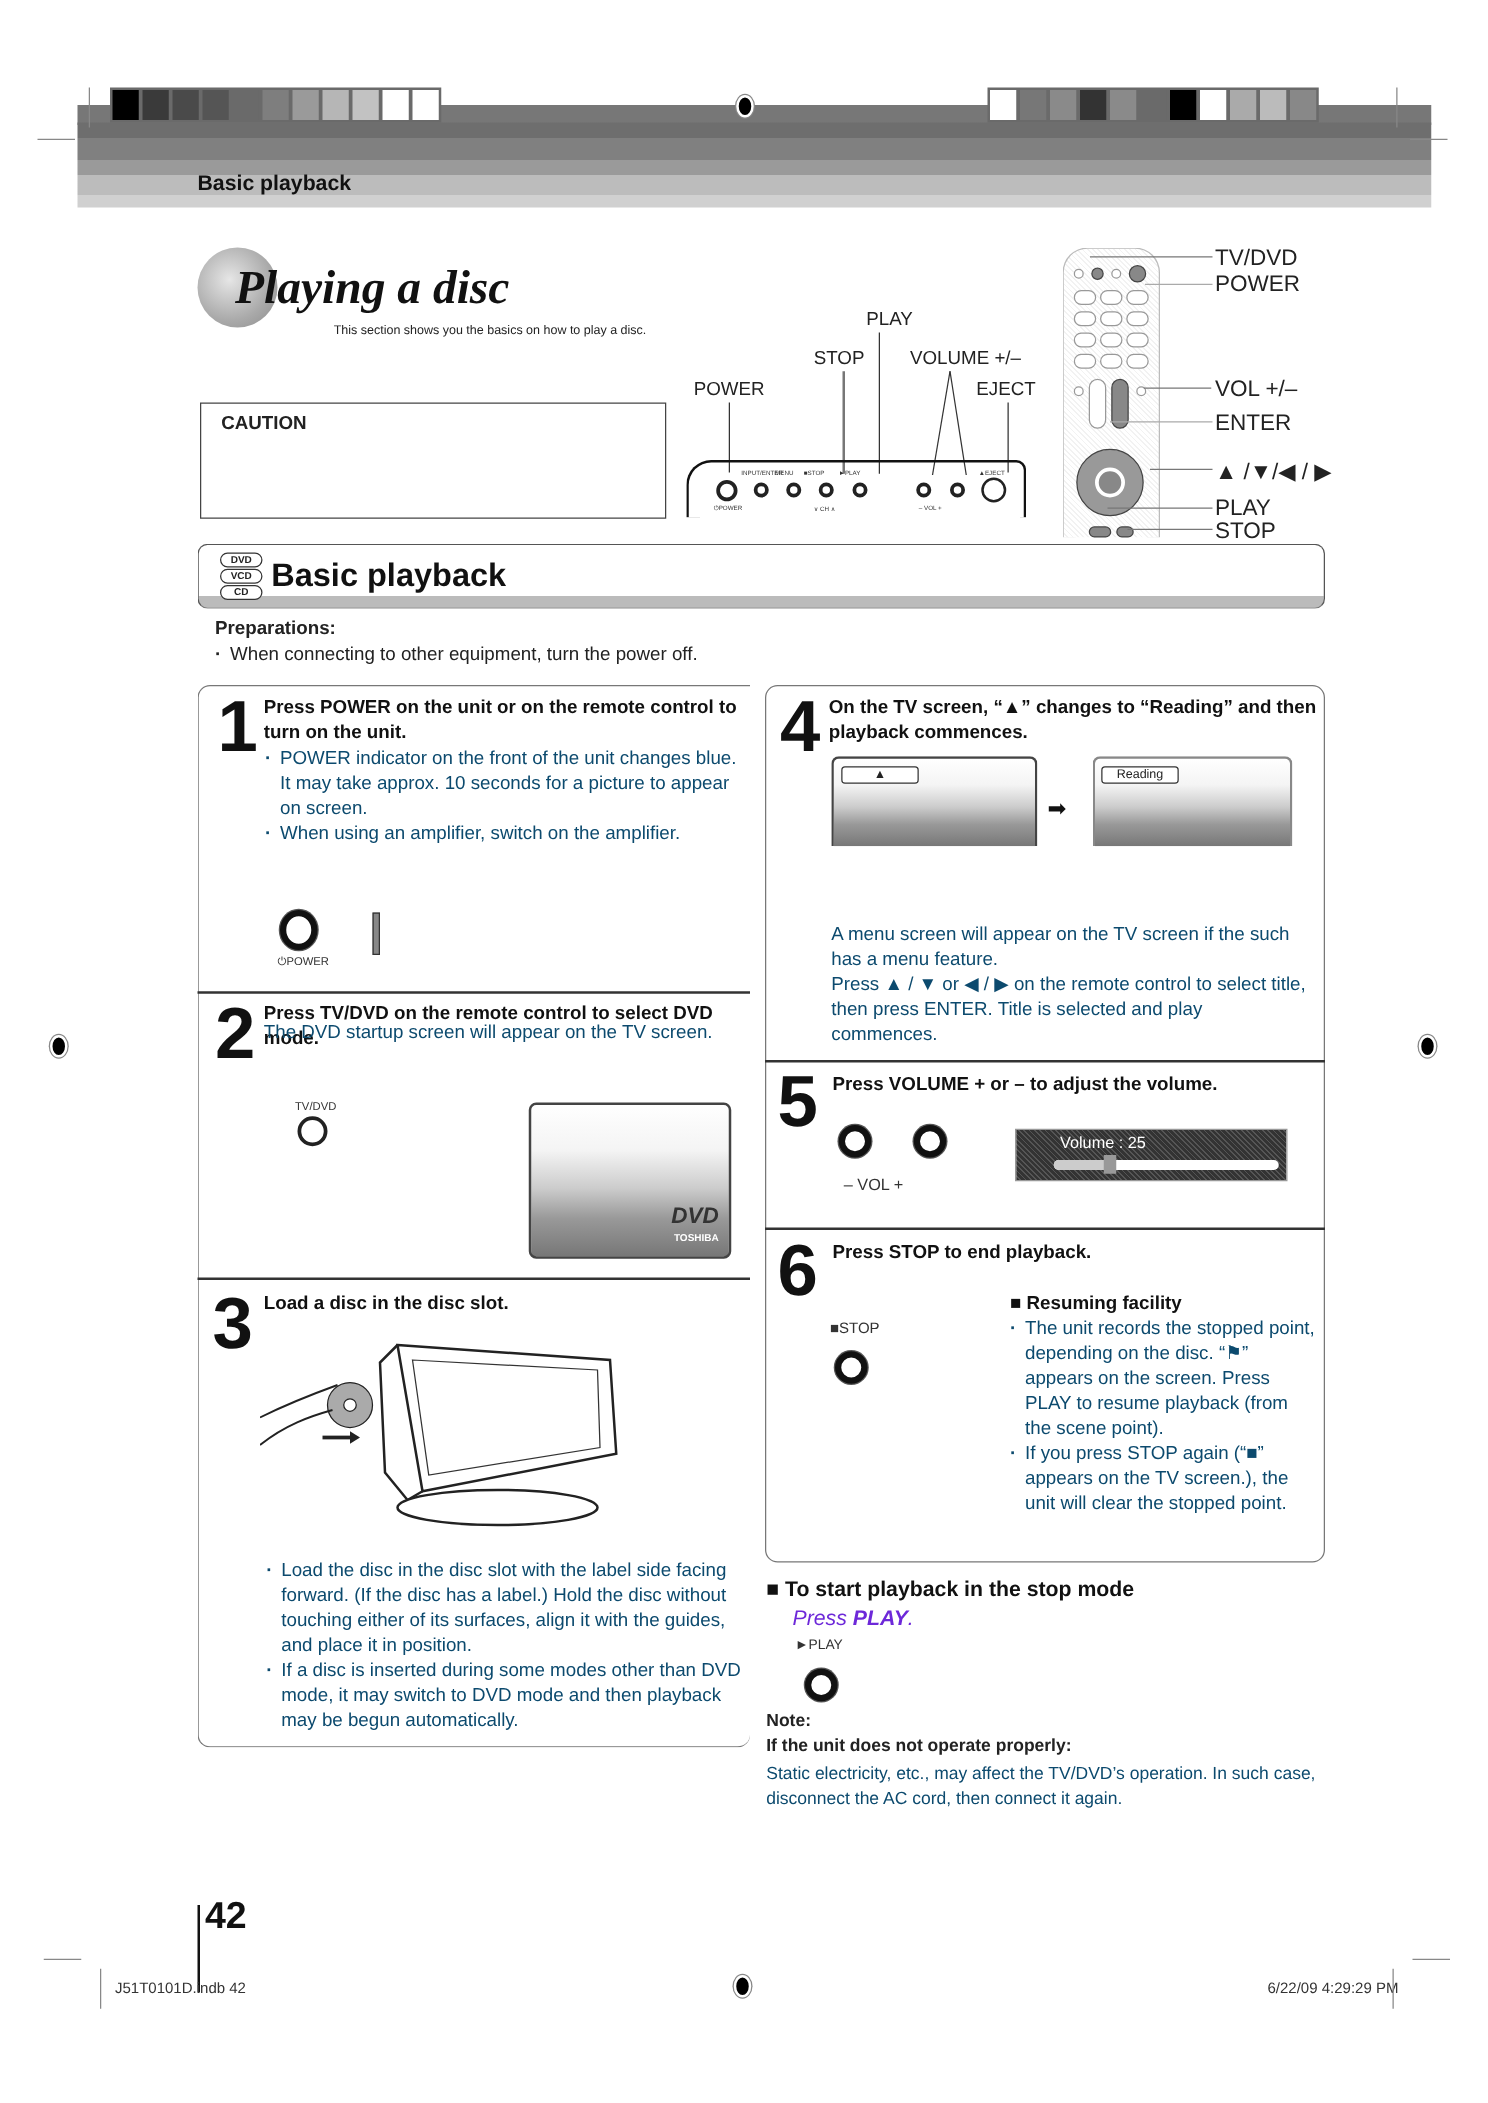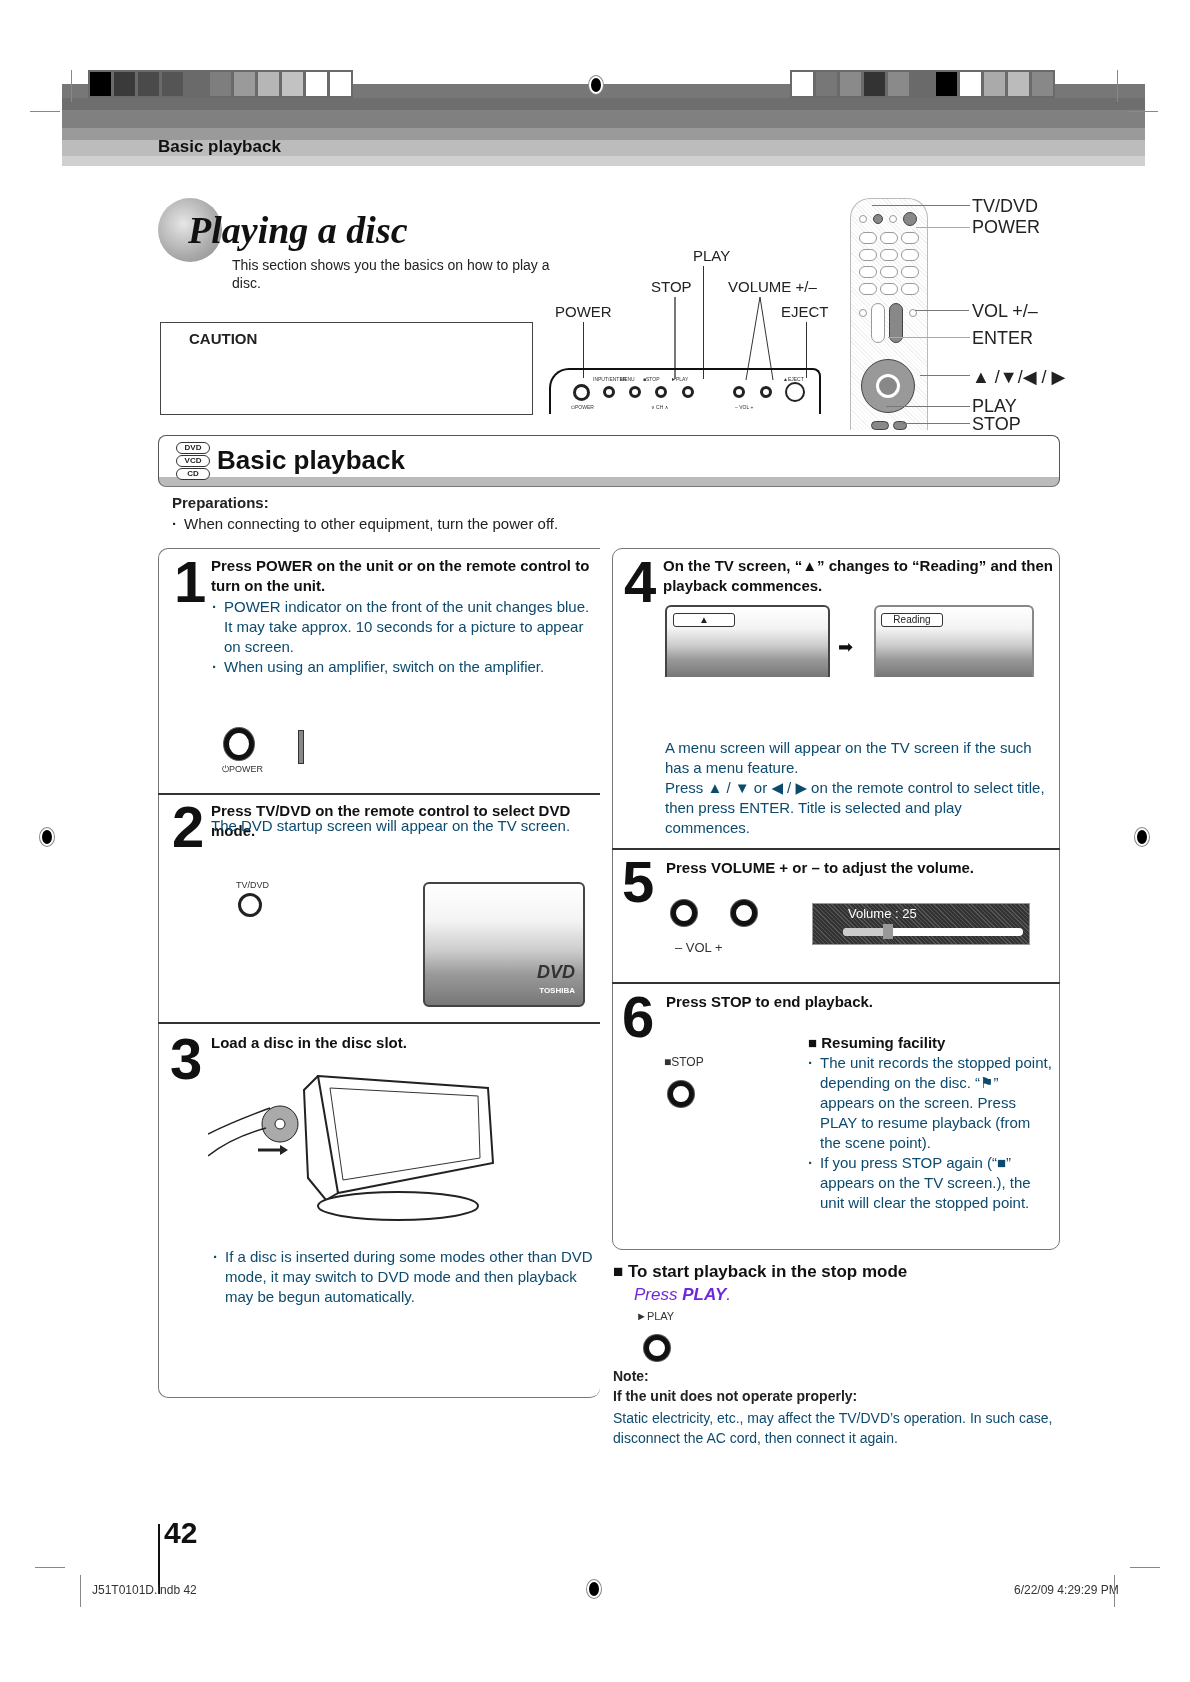--- a/index.html
+++ b/index.html
@@ -15,22 +15,22 @@
   .swatch { width: 21px; height: 24px; }
   .hdr-title { left: 158px; top: 137px; font-size: 17px; font-weight: bold; color: #111; }
   .reg-mark { width: 14px; height: 18px; border-radius: 50%; background: #000; border: 2px solid #fff; box-shadow: 0 0 0 1px #888; }
   .crop-h { height: 1px; background: #888; }
   .crop-v { width: 1px; background: #888; }
 
   
   .title-disc { left: 158px; top: 198px; width: 64px; height: 64px; border-radius: 50%;
     background: radial-gradient(circle at 40% 40%, #e6e6e6, #aaa 60%, #8a8a8a); }
   .page-title { left: 188px; top: 208px; font-family: "Liberation Serif", serif; font-style: italic; font-weight: bold; font-size: 38px; color: #111; }
-  .intro { left: 232px; top: 256px; width: 320px; font-size: 14px; line-height: 18px; color: #222; }
-  .caution { left: 160px; top: 322px; width: 373px; height: 93px; border: 1px solid #444; padding: 6px 28px; font-size: 15px; line-height: 20px; }
+  .intro { left: 232px; top: 256px; width: 320px; font-size: 10px; line-height: 18px; color: #222; text-align: center; }
+  .caution { left: 160px; top: 322px; width: 373px; height: 93px; border: 1px solid #444; padding: 6px 16px; font-size: 15px; line-height: 20px; }
   .caution .ct { font-weight: bold; }
 
   
   .callout-label { font-size: 15px; color: #222; white-space: nowrap; }
   .leader { background: #333; width: 1px; }
   .panel { left: 549px; top: 368px; width: 272px; height: 46px; border: 2px solid #111; border-top-left-radius: 20px 20px; border-top-right-radius: 8px; border-bottom: none; }
   .panel-btn { width: 12px; height: 12px; border: 3px solid #222; border-radius: 50%; }
   .panel-lbl { font-size: 5px; color: #333; white-space: nowrap; }
 
   
@@ -241,20 +241,21 @@
   <path d="M122 20 L270 28 L272 90 L135 112 Z" fill="#fff" stroke="#333" stroke-width="1"></path>
   <path d="M110 8 L96 22 L100 110 L118 132 L130 125" fill="none" stroke="#222" stroke-width="2"></path>
   <ellipse cx="190" cy="138" rx="80" ry="14" fill="#fff" stroke="#222" stroke-width="2"></ellipse>
   <circle cx="72" cy="56" r="18" fill="#aaa" stroke="#222" stroke-width="1"></circle>
   <circle cx="72" cy="56" r="5" fill="#fff" stroke="#222"></circle>
   <path d="M0 88 C20 72 40 65 58 60 M0 66 C20 56 40 48 62 40" fill="none" stroke="#222" stroke-width="1.5"></path>
   <line x1="50" y1="82" x2="72" y2="82" stroke="#222" stroke-width="3"></line>
   <polygon points="72,77 80,82 72,87" fill="#222"></polygon>
 </svg>
 <div class="abs" style="left:213px;top:1247px;width:380px;">
+  <div class="step-t bul">Load the disc in the disc slot with the label side facing forward. (If the disc has a label.) Hold the disc without touching either of its surfaces, align it with the guides, and place it in position.</div>
   <div class="step-t bul">If a disc is inserted during some modes other than DVD mode, it may switch to DVD mode and then playback may be begun automatically.</div>
 </div>
 
 <div class="abs colbox" style="left:612px;top:548px;width:448px;height:702px;"></div>
 
 <div class="abs step-num" style="left:624px;top:553px;">4</div>
 <div class="abs step-h" style="left:663px;top:556px;width:392px;">On the TV screen, “▲” changes to “Reading” and then playback commences.</div>
 <div class="abs tvscreen" style="left:665px;top:605px;width:165px;height:72px;border-bottom:none;border-radius:6px 6px 0 0;">
   <div class="abs osd" style="left:6px;top:6px;width:62px;height:14px;">▲</div>
 </div>

